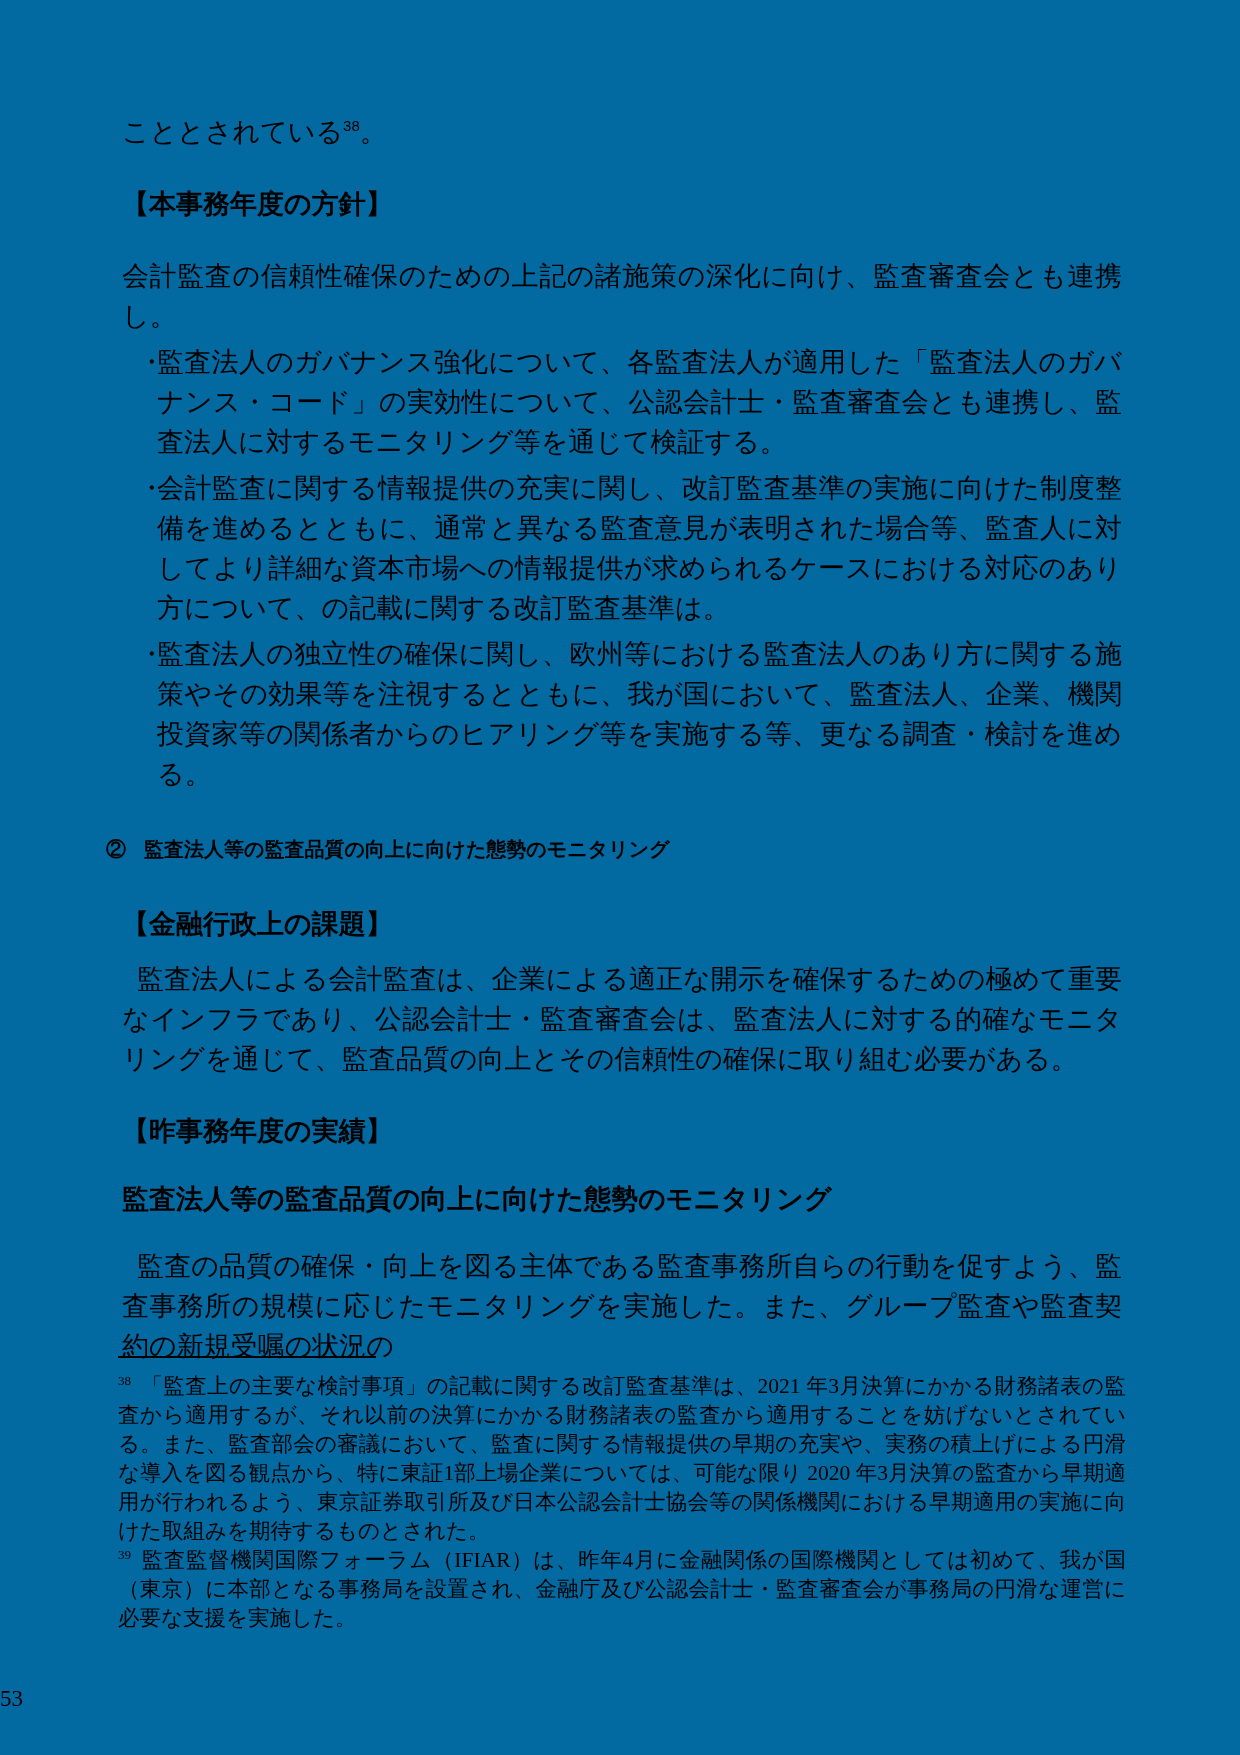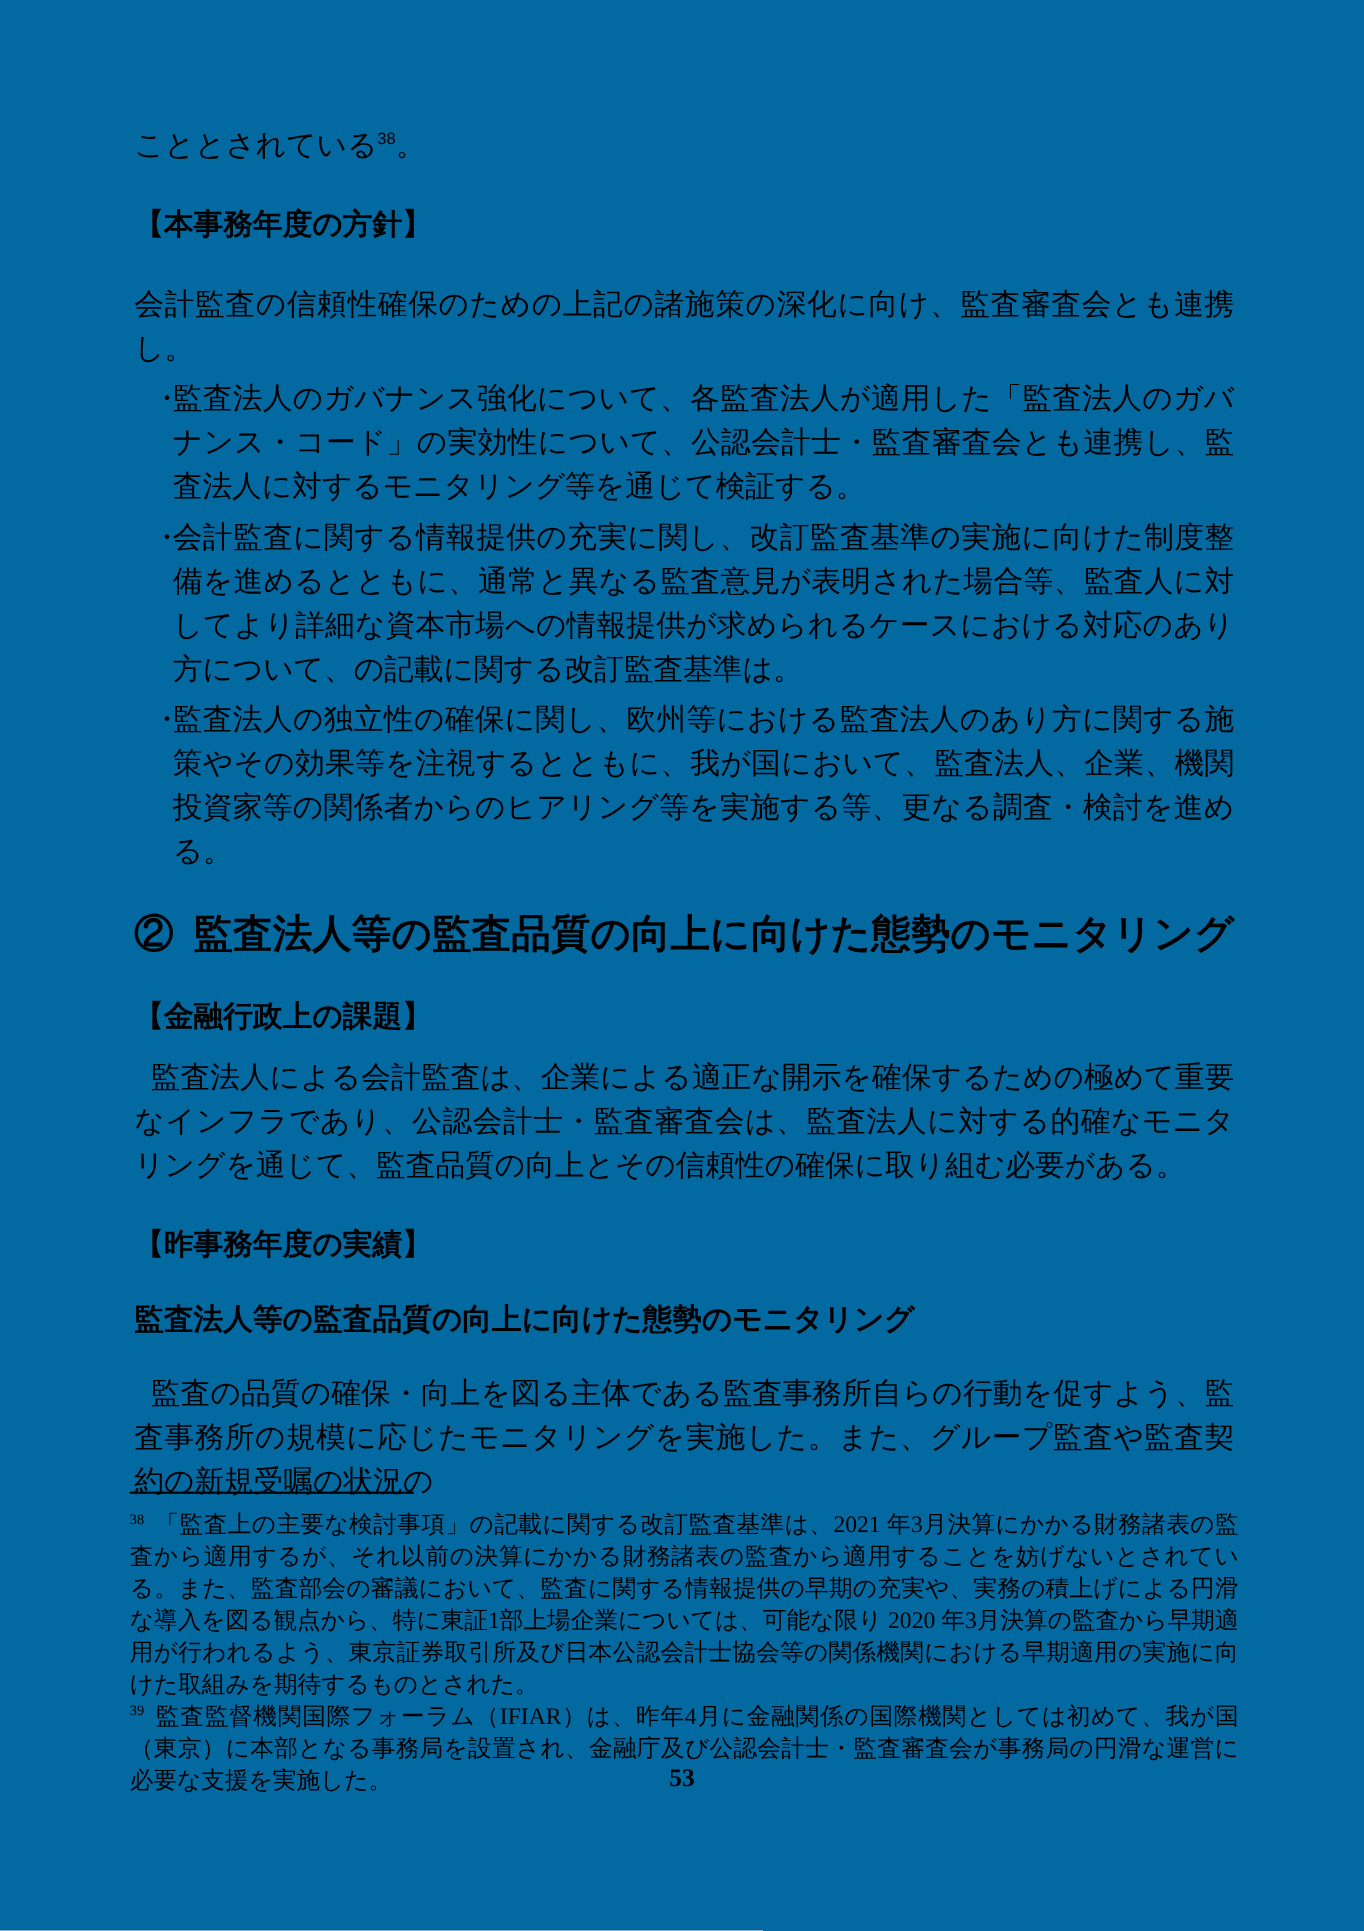--- a/index.html
+++ b/index.html
@@ -45,24 +45,23 @@
     text-align: justify;
   }
   .bullet .marker {
     position: absolute;
     left: 16px;
     top: 0;
     font-size: 27px;
   }
   .section-heading {
     margin: 34px 0 0 -16px;
-    font-size: 36px;
+    font-size: 20px;
     line-height: 42px;
     font-weight: bold;
-    text-align: right;
   }
   .section-heading .sec-num { margin-right: 18px; }
   .sub-heading {
     margin-top: 28px;
     font-size: 27px;
     line-height: 40px;
     font-weight: bold;
   }
   .p3 { margin-top: 15px; }
   .p5 { margin-top: 24px; }
@@ -92,25 +91,24 @@
   .fn sup {
     font-size: 13px;
     line-height: 0;
     vertical-align: super;
     margin-right: 10px;
   }
   .page-number {
     position: absolute;
     left: 0;
     right: 0;
-    top: 1604px;
-    text-align: center;
+    top: 1686px;
+    text-align: left;
     font-family: "Liberation Serif", serif;
     font-size: 23px;
-    font-weight: bold;
   }
 </style>
 </head>
 <body>
 
 <div class="page">
 
   <div class="content">
 
     <p class="para"><span>こととされている</span><sup class="fn-ref">38</sup><span>。</span></p>

